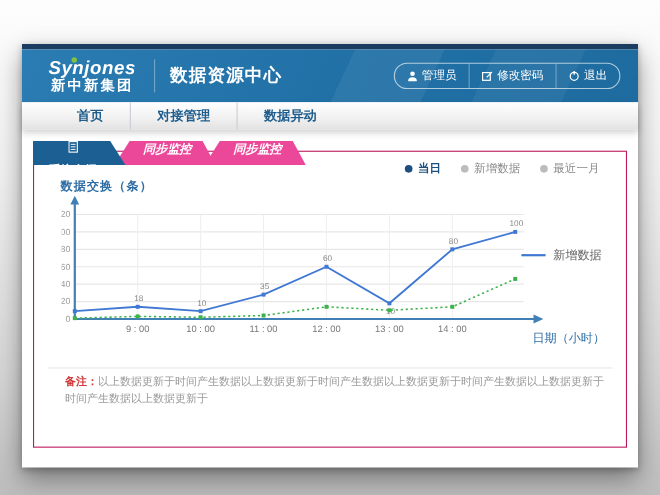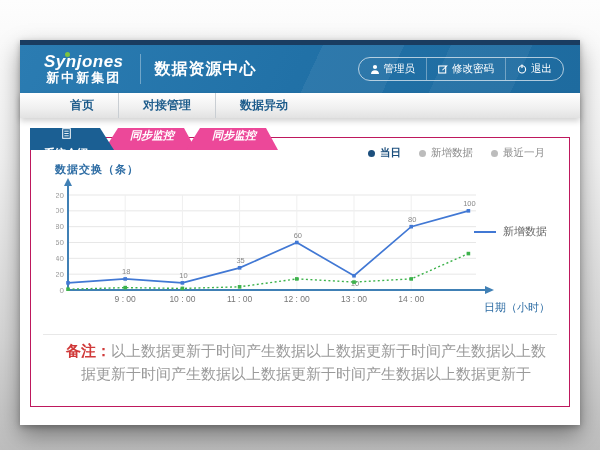--- a/index.html
+++ b/index.html
@@ -78,21 +78,21 @@
   .filter-item.selected{color:#1c4f7d;font-weight:bold;}
   .filter-item.selected .dot{background:#1c4f7d;}
   .y-axis-title{position:absolute;left:24px;top:24px;color:#2e6da4;font-size:11px;font-weight:bold;letter-spacing:1px;}
   #chart-svg{position:absolute;left:25px;top:40px;}
   .x-axis-title{position:absolute;left:417px;top:162px;color:#2e6da4;font-size:11px;font-weight:normal;margin-left:36px;}
   .series-legend{position:absolute;right:22px;top:86px;display:flex;flex-direction:column;gap:10px;}
   .legend-row{display:flex;align-items:center;gap:7px;font-size:11px;color:#666;}
   .legend-sample{width:22px;height:0;border-top:2px solid #4178d4;}
   .legend-sample.dotted{border-top:2px dotted #3db24b;}
   .note-divider{position:absolute;left:12px;right:12px;top:196px;border-top:1px solid #e8e8e8;}
-  .note{position:absolute;left:28px;right:16px;top:202px;margin:0;font-size:15px;color:#9a9a9a;line-height:1.5;text-align:center;}
+  .note{position:absolute;left:28px;right:16px;top:202px;margin:0;font-size:10px;color:#9a9a9a;line-height:1.5;}
   .note .note-label{color:#d03a3a;font-weight:bold;}
 </style>
 </head>
 <body>
 
 <div class="window">
 
   <div class="top-strip"></div>
 
   <header class="header">

